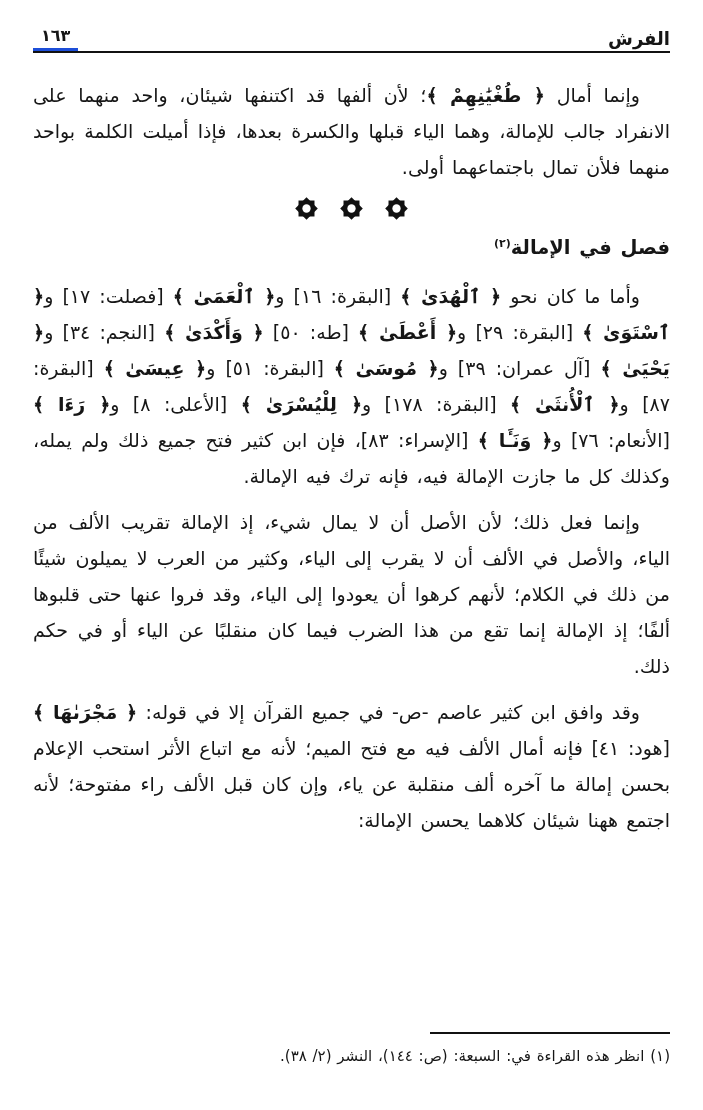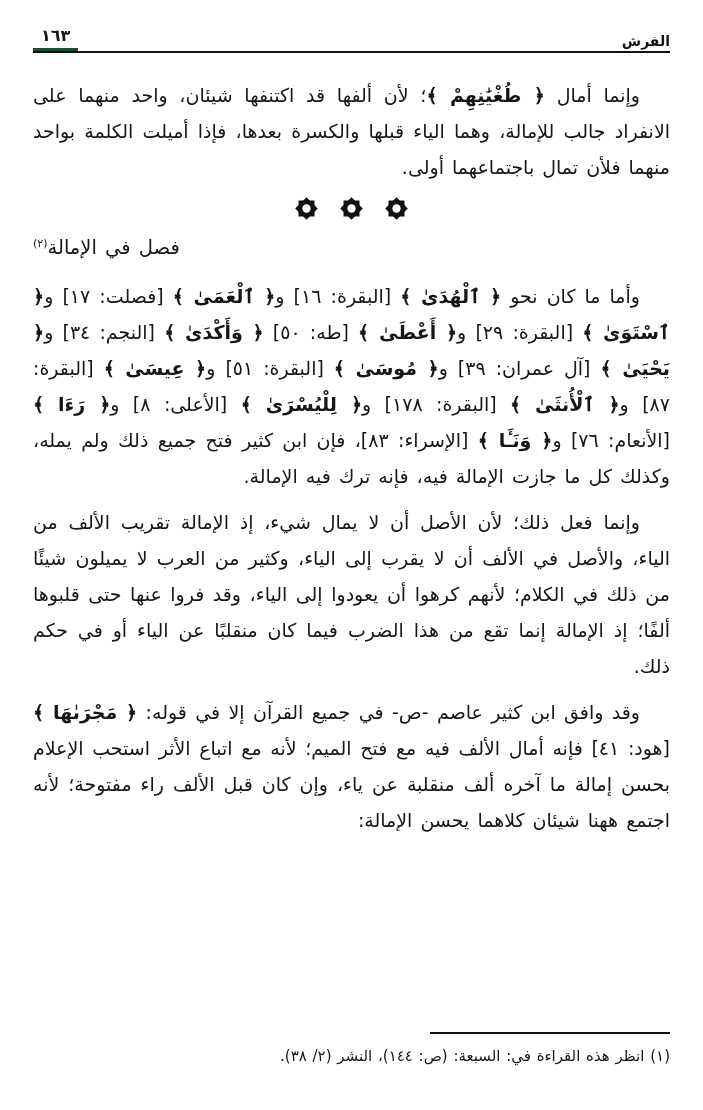--- a/index.html
+++ b/index.html
@@ -21,26 +21,26 @@
   
   .header {
     display: flex;
     justify-content: space-between;
     align-items: flex-end;
     border-bottom: 2.5px solid #111;
     padding-bottom: 2px;
   }
   .h-title {
     font-weight: 700;
-    font-size: 14px;
+    font-size: 18px;
   }
   .h-page {
     font-weight: 700;
     font-size: 16px;
-    border-bottom: 3px solid #14532d;
+    border-bottom: 3px solid #1d4ed8;
     padding: 0 8px 3px 8px;
     margin-bottom: -2.5px;
   }
   
   .bodytext {
     margin-top: 14px;
     font-size: 19px;
     line-height: 36px;
     text-align: justify;
     word-spacing: 2px;
@@ -55,22 +55,22 @@
     letter-spacing: -0.5px;
   }
   
   .divider {
     text-align: center;
     margin: 10px 0 4px 0;
     line-height: 0;
   }
   .divider svg { margin: 0 5px; }
   .chapter {
-    text-align: left;
-    font-weight: 400;
+    text-align: right;
+    font-weight: 700;
     font-size: 19.5px;
     margin: 2px 0 12px 0;
   }
   
   .footer {
     margin-top: auto;
   }
   .fn-rule {
     width: 240px;
     border-top: 2px solid #111;

